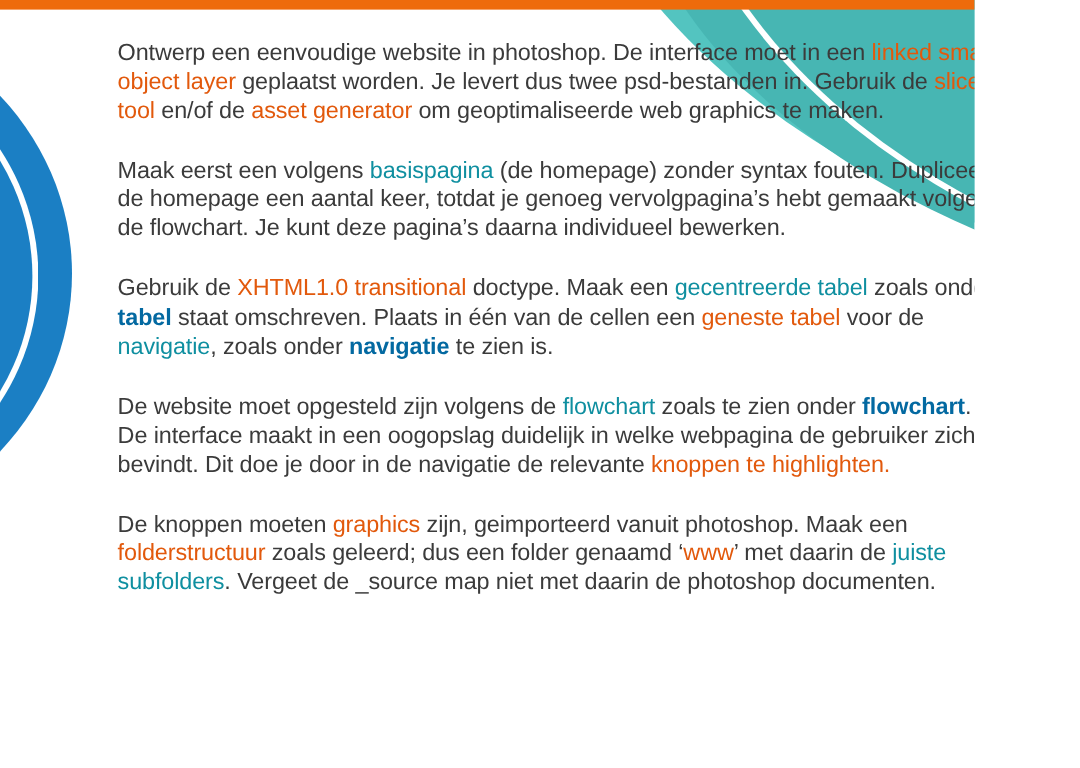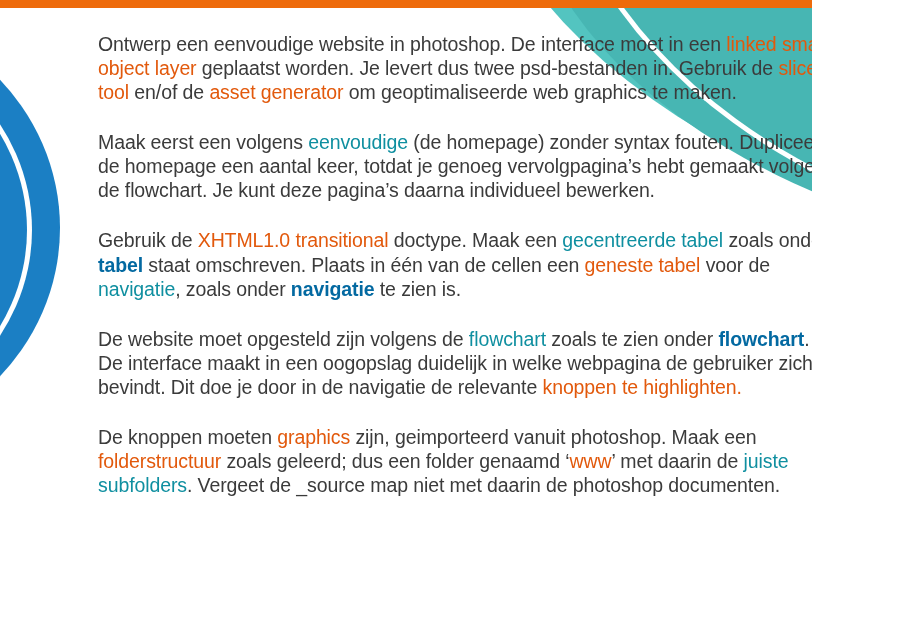--- a/index.html
+++ b/index.html
@@ -120,19 +120,19 @@
 
   <div class="top-bar"></div>
   <div class="teal-blob"></div>
   <div class="teal-blob-2"></div>
   <div class="teal-arc"></div>
   <div class="blue-blob"></div>
   <div class="blue-arc"></div>
 
   <div class="content" id="content">
       <p class="para"><span>Ontwerp een eenvoudige website in photoshop. De interface moet in een </span><span class="hl-orange">linked smart object layer</span><span> geplaatst worden. Je levert dus twee psd-bestanden in. Gebruik de </span><span class="hl-orange">slice tool</span><span> en/of de </span><span class="hl-orange">asset generator</span><span> om geoptimaliseerde web graphics te maken.</span></p>
-      <p class="para"><span>Maak eerst een volgens </span><span class="hl-teal">eenvoudige</span><span> (de homepage) zonder syntax fouten. Dupliceer de homepage een aantal keer, totdat je genoeg vervolgpagina’s hebt gemaakt volgens de flowchart. Je kunt deze pagina’s daarna individueel bewerken.</span></p>
+      <p class="para"><span>Maak eerst een volgens </span><span class="hl-teal">basispagina</span><span> (de homepage) zonder syntax fouten. Dupliceer de homepage een aantal keer, totdat je genoeg vervolgpagina’s hebt gemaakt volgens de flowchart. Je kunt deze pagina’s daarna individueel bewerken.</span></p>
       <p class="para"><span>Gebruik de </span><span class="hl-orange">XHTML1.0 transitional</span><span> doctype. Maak een </span><span class="hl-teal">gecentreerde tabel</span><span> zoals onder </span><span class="hl-bold-dark">tabel</span><span> staat omschreven. Plaats in één van de cellen een </span><span class="hl-orange">geneste tabel</span><span> voor de </span><span class="hl-teal">navigatie</span><span>, zoals onder </span><span class="hl-bold-dark">navigatie</span><span> te zien is.</span></p>
       <p class="para"><span>De website moet opgesteld zijn volgens de </span><span class="hl-teal">flowchart</span><span> zoals te zien onder </span><span class="hl-bold-dark">flowchart</span><span>. De interface maakt in een oogopslag duidelijk in welke webpagina de gebruiker zich bevindt. Dit doe je door in de navigatie de relevante </span><span class="hl-orange">knoppen te highlighten.</span></p>
       <p class="para"><span>De knoppen moeten </span><span class="hl-orange">graphics</span><span> zijn, geimporteerd vanuit photoshop. Maak een </span><span class="hl-orange">folderstructuur</span><span> zoals geleerd; dus een folder genaamd ‘</span><span class="hl-orange">www</span><span>’ met daarin de </span><span class="hl-teal">juiste subfolders</span><span>. Vergeet de _source map niet met daarin de photoshop documenten.</span></p>
     </div>
 
 </div>
 
 </body></html>

